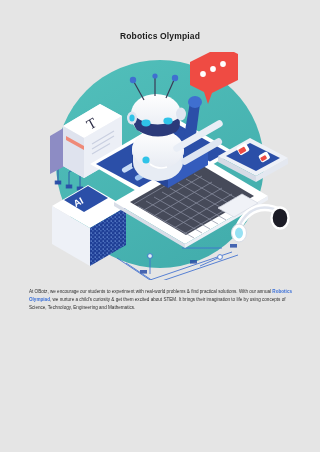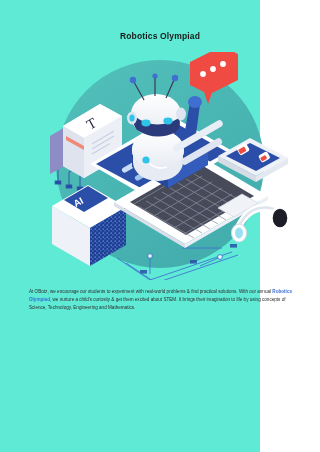--- a/index.html
+++ b/index.html
@@ -3,21 +3,21 @@
 <meta charset="utf-8">
 <style>
   html,body{margin:0;padding:0;}
   body{
     width:320px;height:452px;
     background:#ffffff;
     font-family:"Liberation Sans","DejaVu Sans",sans-serif;
     overflow:hidden;
     position:relative;
   }
-  .page{width:260px;height:452px;position:relative;background:#5eead4;}
+  .page{width:320px;height:452px;position:relative;background:#e5e5e5;}
 
   
   .title{
     position:absolute;left:0;top:31px;width:320px;
     text-align:center;
     font-size:8.5px;font-weight:bold;color:#1b1b1b;
     letter-spacing:.15px;
   }
 
   

